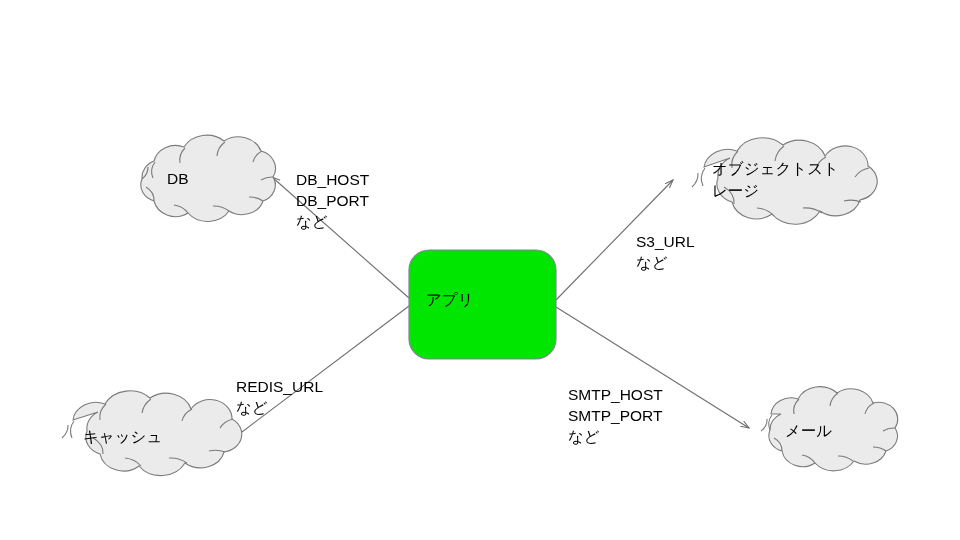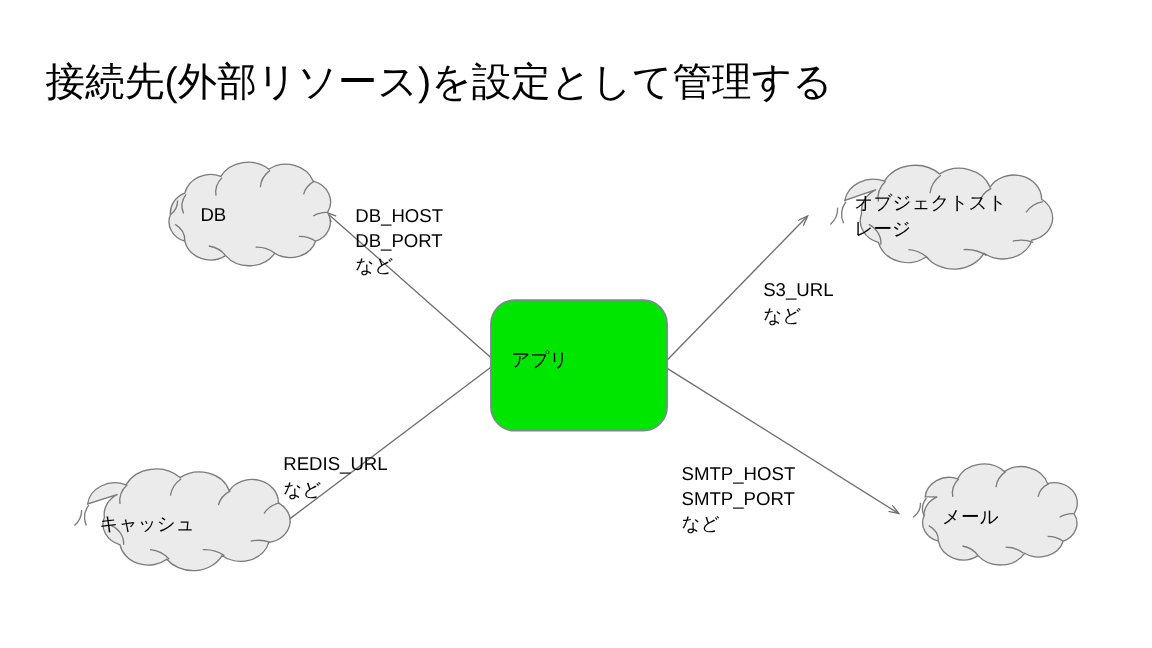--- a/index.html
+++ b/index.html
@@ -70,21 +70,20 @@
     fill: #00e600;
     stroke: #8a7fa0;
     stroke-width: 1.2;
   }
 </style>
 </head>
 <body>
 
 <div id="slide">
 
-  <div id="slide-title">接続先(外部リソース)を設定として管理する</div>
 
   <svg id="diagram-svg" width="960" height="540" viewBox="0 0 960 540">
 
     <defs>
       <marker id="arrowhead" markerWidth="9" markerHeight="9" refX="7.5" refY="3" orient="auto" markerUnits="strokeWidth">
         <path d="M0,0.2 L7.5,3 L0,5.8" fill="none" stroke="#6e6e6e" stroke-width="1"></path>
       </marker>
     </defs>
 
     <g>

